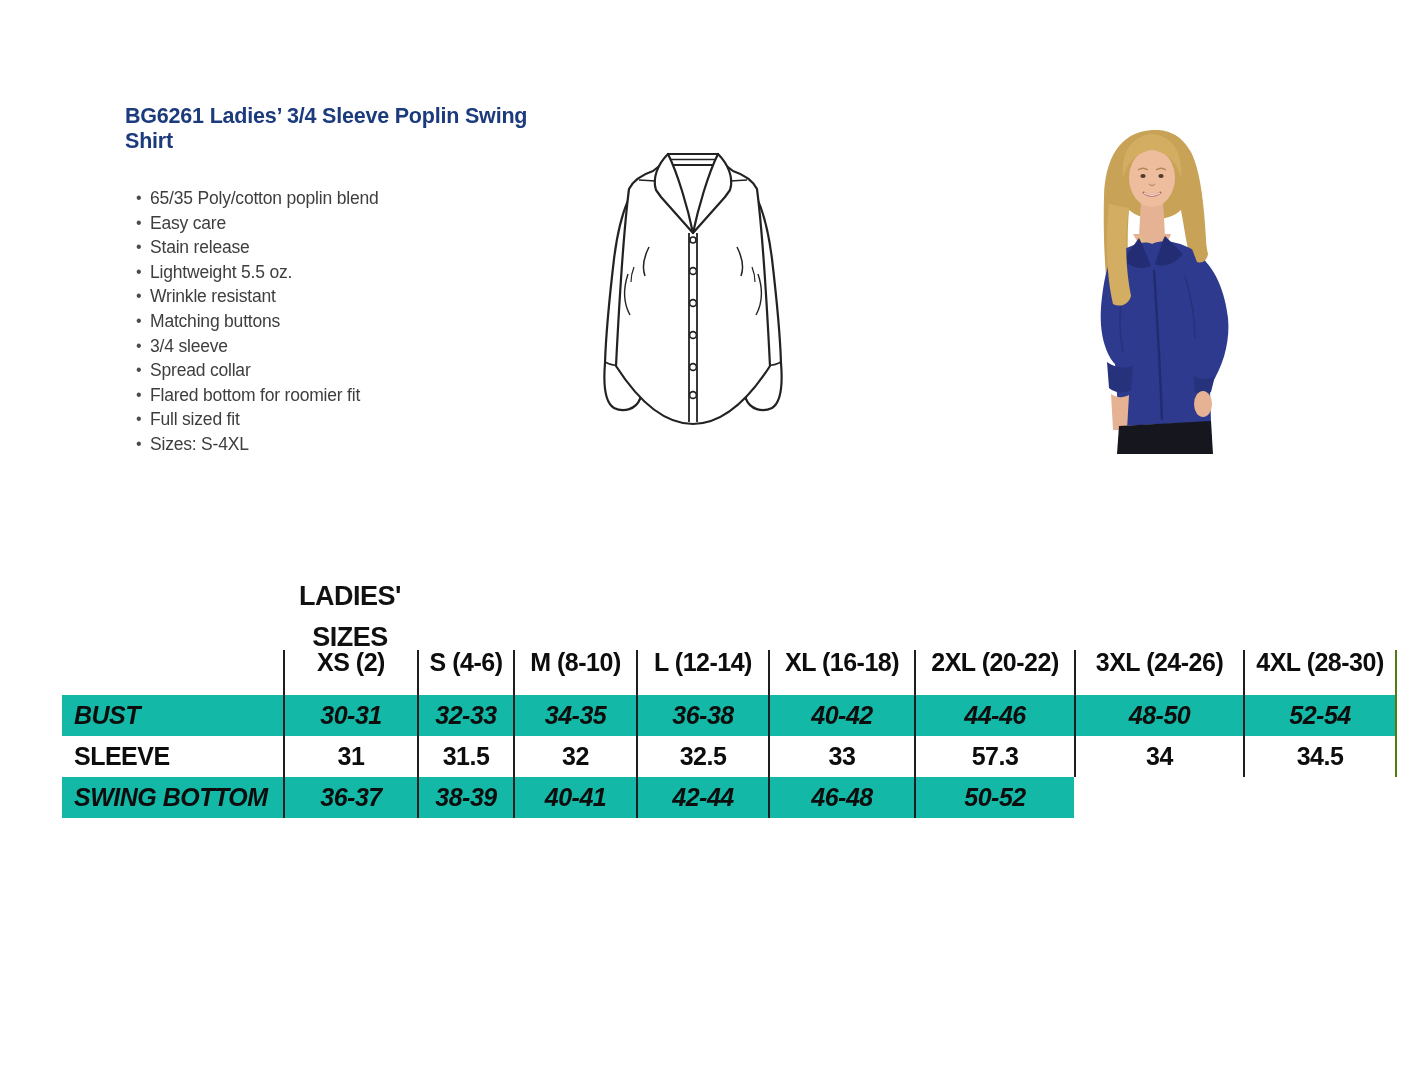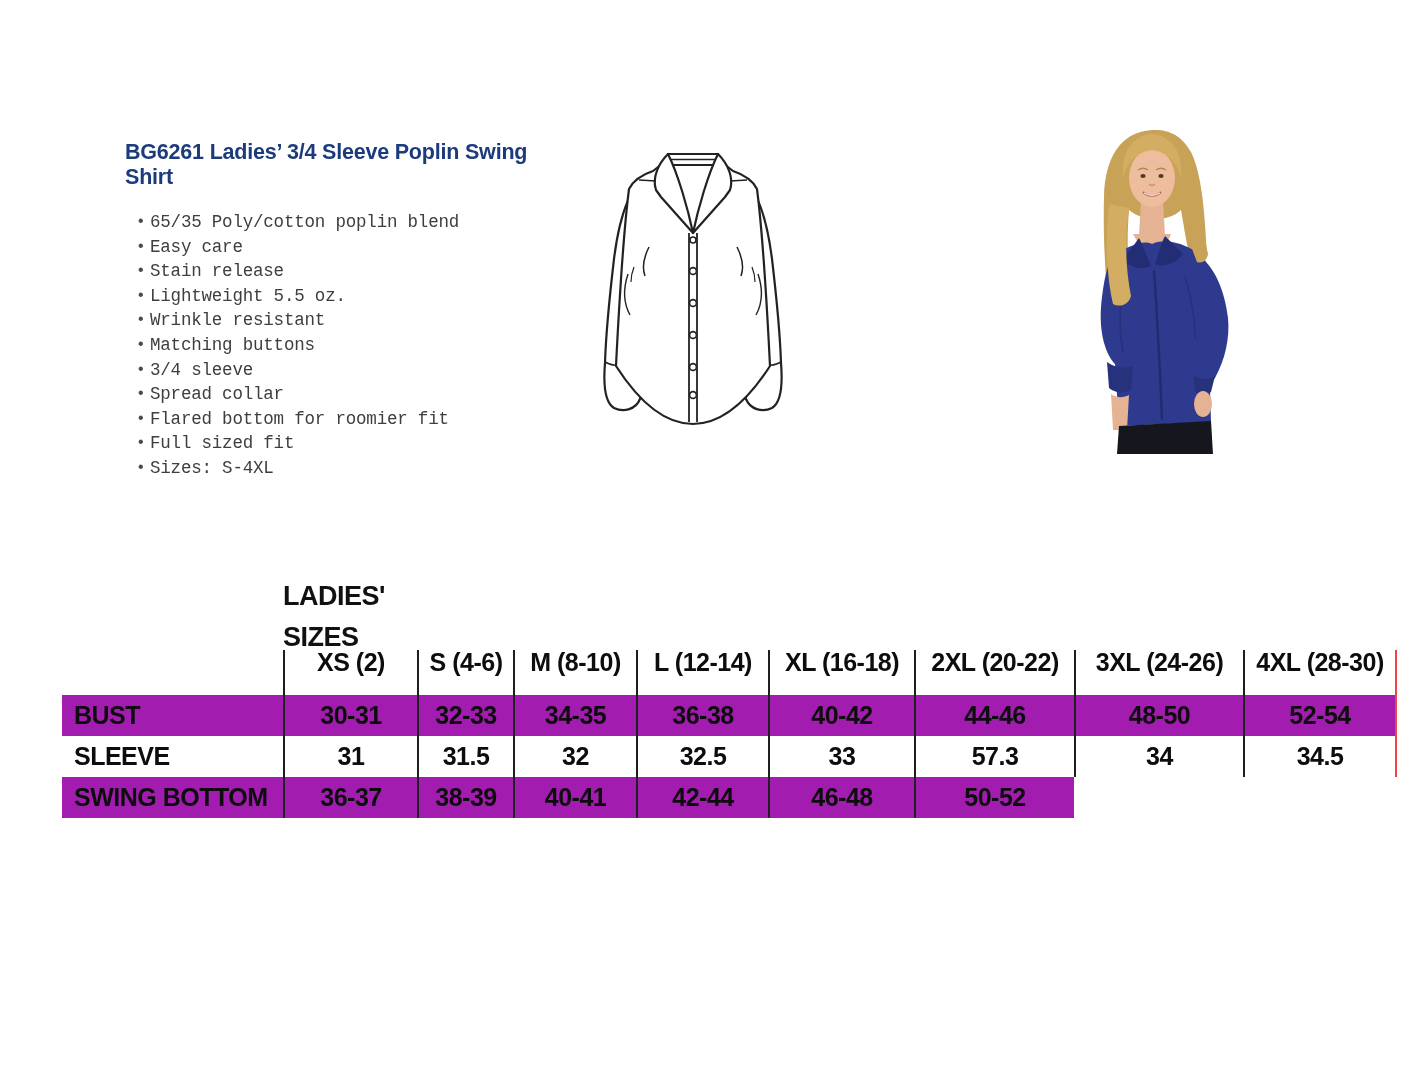--- a/index.html
+++ b/index.html
@@ -6,57 +6,56 @@
   body{
     width:1408px;height:1088px;position:relative;background:#ffffff;
     font-family:"Liberation Sans",sans-serif;overflow:hidden;
   }
 
   
   .product-info{position:absolute;left:125px;top:104px;width:430px;}
   .product-title{
     font-size:21.5px;font-weight:bold;color:#1c3b7d;line-height:25px;
     letter-spacing:-0.2px;
-    margin-top:36px;
-  }
-  .feature-list{list-style:none;margin:20px 0 0 11px;padding:0;font-family:Liberation Mono, monospace;}
+  }
+  .feature-list{list-style:none;margin:32px 0 0 11px;padding:0;}
   .feature-list li{
     position:relative;padding-left:14px;font-size:17.5px;color:#3e3e3e;
     line-height:24.6px;letter-spacing:-0.2px;
   }
   .feature-list li::before{
     content:"\2022";position:absolute;left:0;top:0;color:#4a4a4a;font-size:16px;
   }
 
   
   .sketch-wrap{position:absolute;left:583px;top:141px;width:220px;height:295px;}
   .photo-wrap{position:absolute;left:1053px;top:126px;width:218px;height:328px;}
 
   
   .chart-wrap{position:absolute;left:62px;top:576px;width:1335px;height:246px;}
   .group-label{
-    position:absolute;left:221px;top:0;width:134px;text-align:left;
+    position:absolute;left:221px;top:0;width:134px;text-align:center;
     font-weight:bold;font-size:27px;color:#111;line-height:41px;letter-spacing:-0.5px;
   }
   .size-grid{
     position:absolute;left:0;top:74px;
     display:grid;
     grid-template-columns:221px 134px 96px 123px 132px 146px 160px 169px 154px;
     grid-template-rows:45px 41px 41px 41px;
   }
   .cell{
     display:flex;align-items:center;justify-content:center;
     font-weight:bold;font-size:25px;color:#0d0d0d;letter-spacing:-0.5px;
     white-space:nowrap;
   }
   .cell.th{align-items:flex-end;padding-bottom:18px;}
   .cell.rowlabel{justify-content:flex-start;padding-left:12px;}
   .cell.vline{border-left:2px solid #1f1f1f;}
-  .cell.vend{border-right:2px solid #ef4444;}
-  .cell.shaded{background:#a21caf;}
+  .cell.vend{border-right:2px solid #4d7c0f;}
+  .cell.shaded{background:#14b8a6;font-style:italic;}
 </style>
 </head>
 <body>
 
 <div class="product-info">
   <div class="product-title">BG6261 Ladies’ 3/4 Sleeve Poplin Swing Shirt</div>
   <ul class="feature-list">
     <li>65/35 Poly/cotton poplin blend</li>
     <li>Easy care</li>
     <li>Stain release</li>

